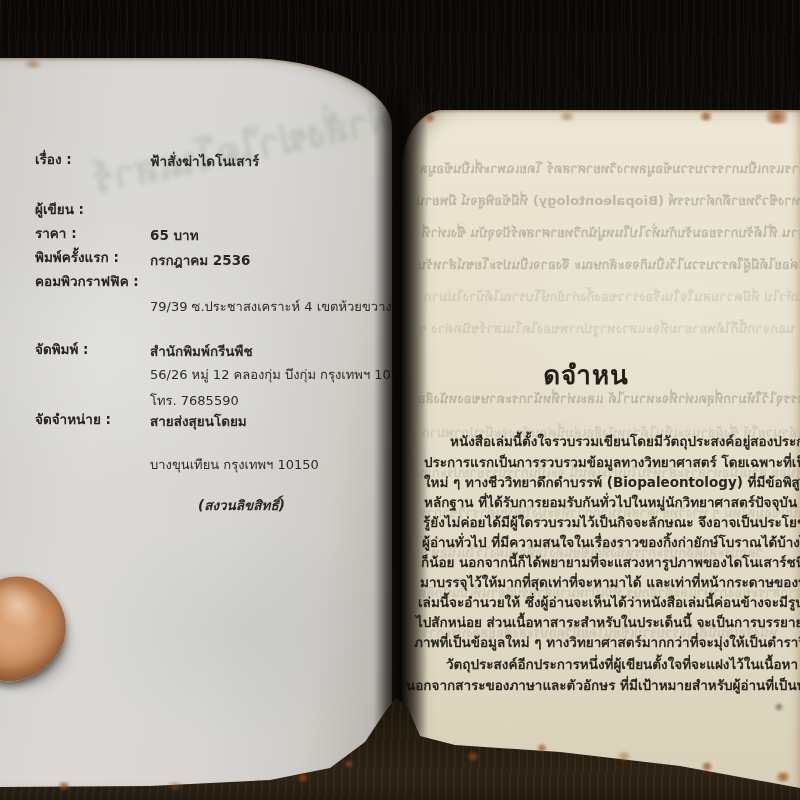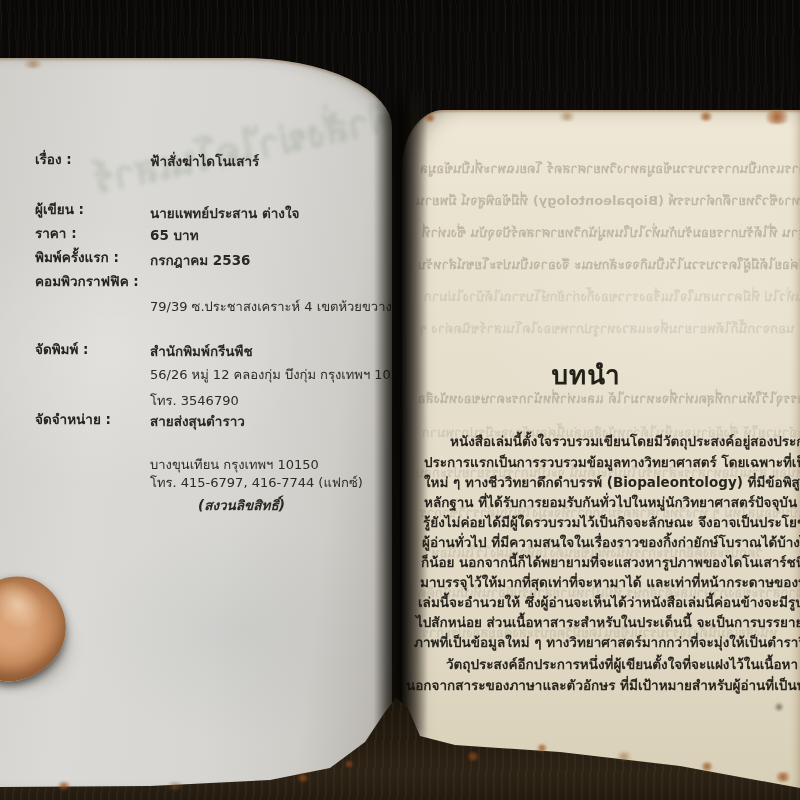--- a/index.html
+++ b/index.html
@@ -101,40 +101,38 @@
 
 <div class="table-bg"></div>
 
 <div class="left-page">
   <div class="lp-ghost">ฟ้าสั่งฆ่าไดโนเสาร์</div>
 
   <div class="lp-label" style="left:47px;top:90px">เรื่อง :</div>
   <div class="lp-val" style="left:162px;top:92px">ฟ้าสั่งฆ่าไดโนเสาร์</div>
 
   <div class="lp-label" style="left:47px;top:140px">ผู้เขียน :</div>
-  <div class="lp-val" style="left:162px;top:144px">นายแพทย์ประสาน ต่างใจ</div>
 
   <div class="lp-label" style="left:47px;top:164px">ราคา :</div>
   <div class="lp-val" style="left:162px;top:166px">65 บาท</div>
 
   <div class="lp-label" style="left:47px;top:188px">พิมพ์ครั้งแรก :</div>
   <div class="lp-val" style="left:162px;top:191px">กรกฎาคม 2536</div>
 
   <div class="lp-label" style="left:47px;top:212px">คอมพิวกราฟฟิค :</div>
   <div class="lp-detail" style="left:162px;top:238px">79/39 ซ.ประชาสงเคราะห์ 4 เขตห้วยขวาง กรุงเทพฯ</div>
 
   <div class="lp-label" style="left:47px;top:280px">จัดพิมพ์ :</div>
   <div class="lp-val" style="left:162px;top:282px">สำนักพิมพ์กรีนพืช</div>
   <div class="lp-detail" style="left:162px;top:306px">56/26 หมู่ 12 คลองกุ่ม บึงกุ่ม กรุงเทพฯ 10230</div>
-  <div class="lp-detail" style="left:162px;top:332px">โทร. 3546790</div>
+  <div class="lp-detail" style="left:162px;top:332px">โทร. 7685590</div>
 
   <div class="lp-label" style="left:47px;top:350px">จัดจำหน่าย :</div>
-  <div class="lp-val" style="left:162px;top:352px">สายส่งสุนตำราว</div>
+  <div class="lp-val" style="left:162px;top:352px">สายส่งสุยนโดยม</div>
   <div class="lp-detail" style="left:162px;top:396px">บางขุนเทียน กรุงเทพฯ 10150</div>
-  <div class="lp-detail" style="left:162px;top:414px">โทร. 415-6797, 416-7744 (แฟกซ์)</div>
 
   <div class="lp-val" style="left:210px;top:436px;font-weight:bold;font-style:italic">(สงวนลิขสิทธิ์)</div>
 </div>
 
 <div class="right-page">
 
   <div class="ghost-line ghost-strong" style="left:18px;top:48px">ประการแรกเป็นการรวบรวมข้อมูลทางวิทยาศาสตร์ โดยเฉพาะที่เป็นข้อมูล</div>
   <div class="ghost-line ghost-strong" style="left:14px;top:80px">ใหม่ ๆ ทางชีววิทยาดึกดำบรรพ์ (Biopaleontology) ที่มีข้อพิสูจน์ มีพยาน</div>
   <div class="ghost-line ghost-strong" style="left:20px;top:112px">หลักฐาน ที่ได้รับการยอมรับกันทั่วไปในหมู่นักวิทยาศาสตร์ปัจจุบัน ซึ่งเท่าที่</div>
   <div class="ghost-line ghost-strong" style="left:16px;top:144px">รู้ยังไม่ค่อยได้มีผู้ใดรวบรวมไว้เป็นกิจจะลักษณะ จึงอาจเป็นประโยชน์สำหรับ</div>
@@ -142,21 +140,21 @@
   <div class="ghost-line ghost-faint" style="left:18px;top:208px">ก็น้อย นอกจากนี้ก็ได้พยายามที่จะแสวงหารูปภาพของไดโนเสาร์ชนิดต่าง ๆ</div>
 
   <div class="ghost-line ghost-strong" style="left:16px;top:278px">มาบรรจุไว้ให้มากที่สุดเท่าที่จะหามาได้ และเท่าที่หน้ากระดาษของหนังสือ</div>
   <div class="ghost-line ghost-faint" style="left:20px;top:312px">เล่มนี้จะอำนวยให้ ซึ่งผู้อ่านจะเห็นได้ว่าหนังสือเล่มนี้ค่อนข้างจะมีรูปภาพมาก</div>
   <div class="ghost-line ghost-faint" style="left:14px;top:352px">ไปสักหน่อย ส่วนเนื้อหาสาระสำหรับในประเด็นนี้ จะเป็นการบรรยายประกอบ</div>
   <div class="ghost-line ghost-faint" style="left:18px;top:392px">ภาพที่เป็นข้อมูลใหม่ ๆ ทางวิทยาศาสตร์มากกว่าที่จะมุ่งให้เป็นตำราวิชาการ</div>
   <div class="ghost-line ghost-faint" style="left:22px;top:432px">วัตถุประสงค์อีกประการหนึ่งที่ผู้เขียนตั้งใจที่จะแฝงไว้ในเนื้อหา</div>
   <div class="ghost-line ghost-faint" style="left:16px;top:472px">นอกจากสาระของภาษาและตัวอักษร ที่มีเป้าหมายสำหรับผู้อ่านที่เป็นนักคิด</div>
   <div class="ghost-line ghost-faint" style="left:20px;top:512px">หนังสือเล่มนี้ตั้งใจรวบรวมเขียนโดยมีวัตถุประสงค์อยู่สองประการ</div>
 
-  <div class="rp-heading">บทนำ</div>
+  <div class="rp-heading">ดจำหน</div>
 
   <div class="rp-line" style="left:48px;top:320px">หนังสือเล่มนี้ตั้งใจรวบรวมเขียนโดยมีวัตถุประสงค์อยู่สองประการ</div>
   <div class="rp-line" style="left:22px;top:341px">ประการแรกเป็นการรวบรวมข้อมูลทางวิทยาศาสตร์ โดยเฉพาะที่เป็นข้อมูล</div>
   <div class="rp-line" style="left:22px;top:361px">ใหม่ ๆ ทางชีววิทยาดึกดำบรรพ์ (Biopaleontology) ที่มีข้อพิสูจน์ มีพยาน</div>
   <div class="rp-line" style="left:22px;top:381px">หลักฐาน ที่ได้รับการยอมรับกันทั่วไปในหมู่นักวิทยาศาสตร์ปัจจุบัน ซึ่งเท่าที่</div>
   <div class="rp-line" style="left:21px;top:401px">รู้ยังไม่ค่อยได้มีผู้ใดรวบรวมไว้เป็นกิจจะลักษณะ จึงอาจเป็นประโยชน์สำหรับ</div>
   <div class="rp-line" style="left:20px;top:421px">ผู้อ่านทั่วไป ที่มีความสนใจในเรื่องราวของกิ้งก่ายักษ์โบราณได้บ้างไม่มาก</div>
   <div class="rp-line" style="left:19px;top:441px">ก็น้อย นอกจากนี้ก็ได้พยายามที่จะแสวงหารูปภาพของไดโนเสาร์ชนิดต่าง ๆ</div>
   <div class="rp-line" style="left:18px;top:461px">มาบรรจุไว้ให้มากที่สุดเท่าที่จะหามาได้ และเท่าที่หน้ากระดาษของหนังสือ</div>
   <div class="rp-line" style="left:16px;top:481px">เล่มนี้จะอำนวยให้ ซึ่งผู้อ่านจะเห็นได้ว่าหนังสือเล่มนี้ค่อนข้างจะมีรูปภาพมาก</div>

